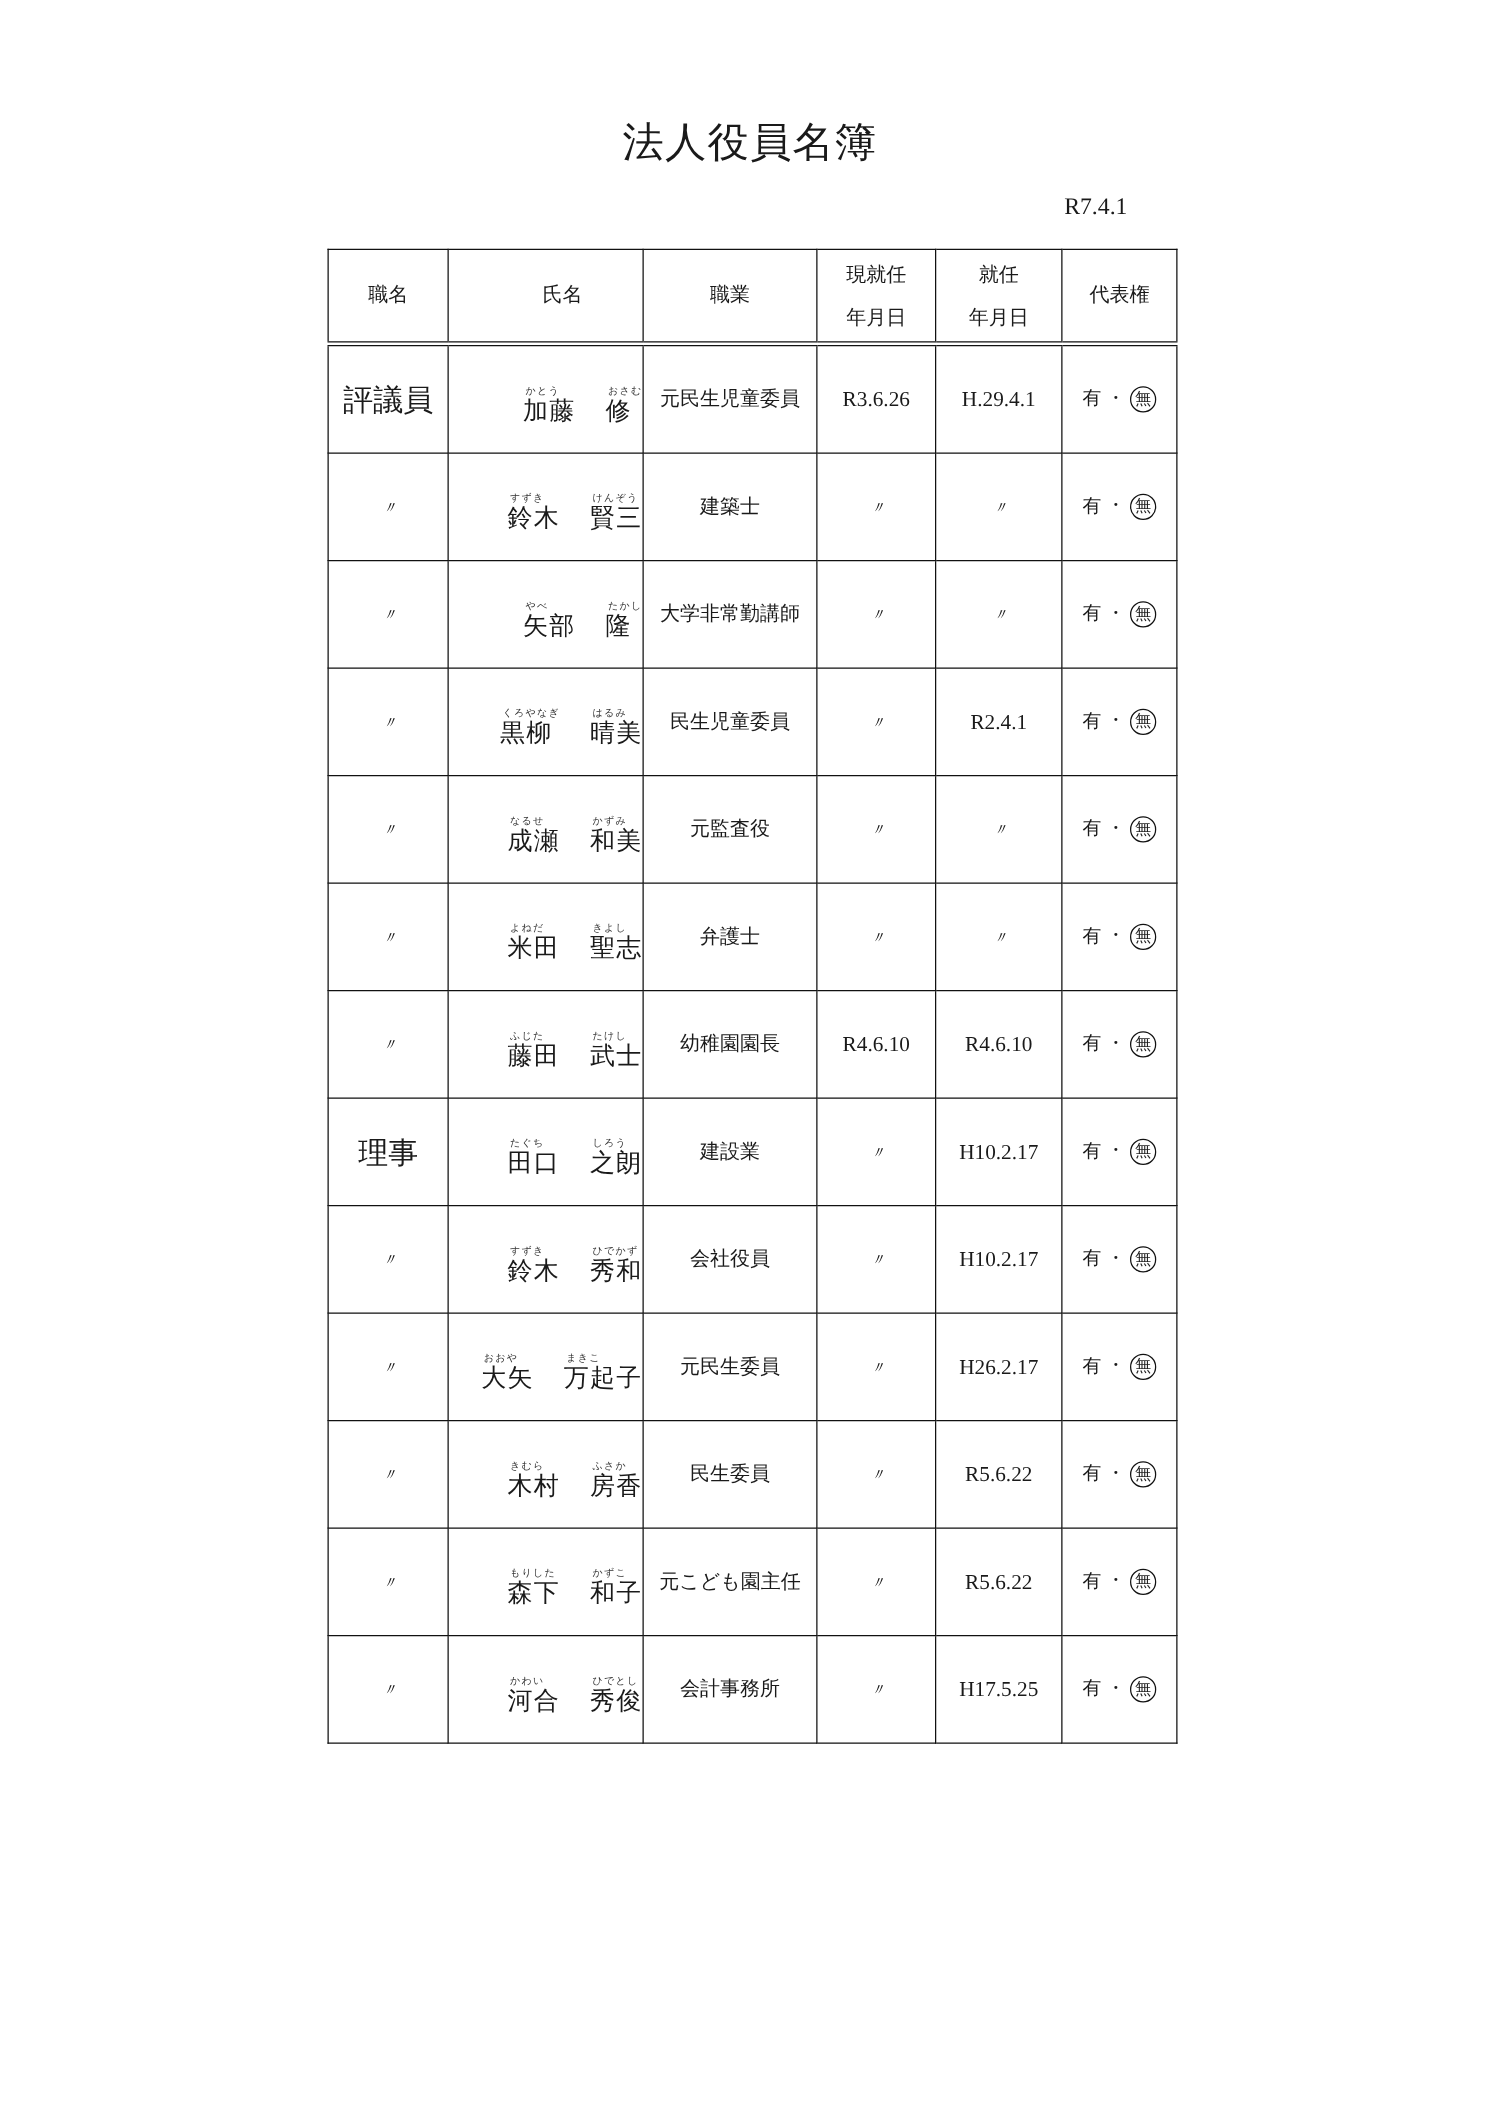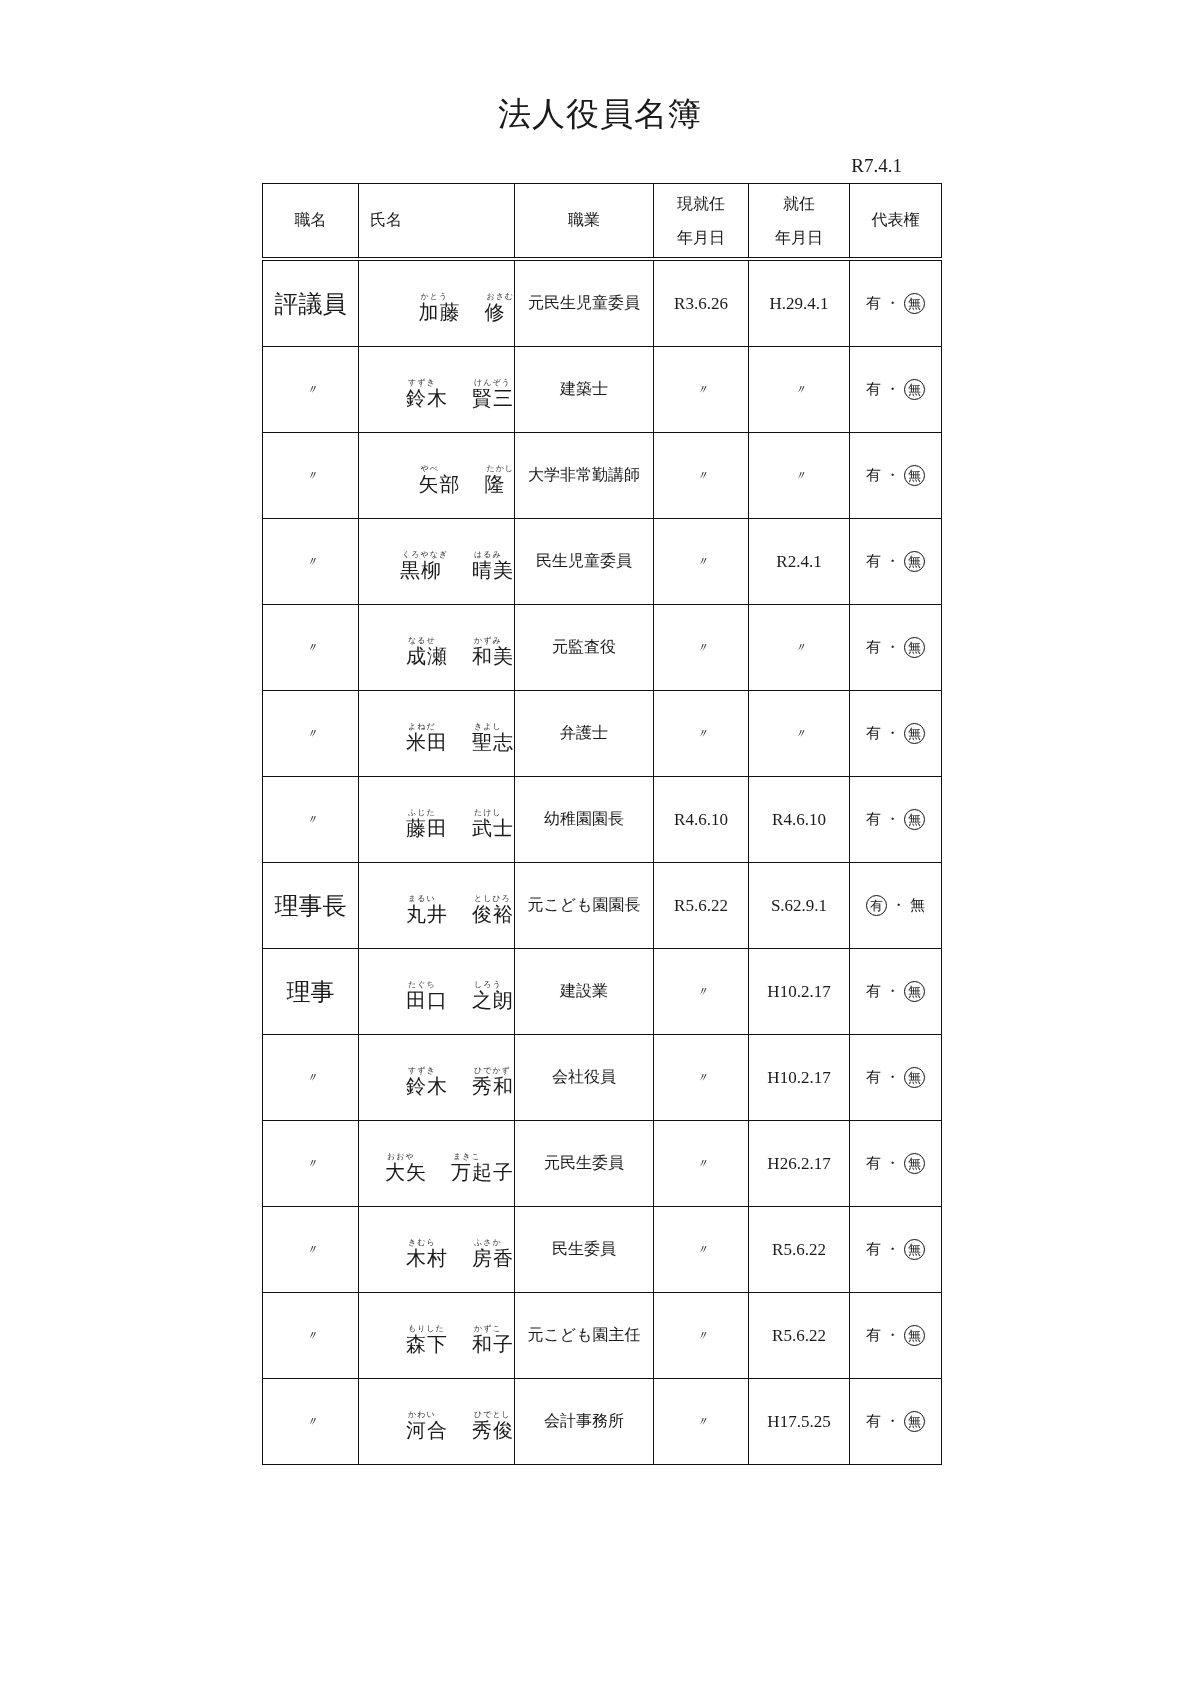--- a/index.html
+++ b/index.html
@@ -2,26 +2,26 @@
 <html><head>
 <meta charset="utf-8">
 <style>
   html, body { margin:0; padding:0; background:#ffffff; }
   body { width:1200px; height:1697px; position:relative; overflow:hidden;
          font-family:"DejaVu Serif","Liberation Serif",serif; color:#1a1a1a; }
   .title { position:absolute; top:92px; left:0; width:1200px; text-align:center;
            font-size:33px; letter-spacing:1px; }
   .date { position:absolute; top:155px; left:832px; width:70px; text-align:right;
           font-family:"Liberation Serif",serif; font-size:19px; }
-  table { position:absolute; top:183px; left:262px; width:679px;
+  table { position:absolute; top:199px; left:262px; width:679px;
           border-collapse:collapse; table-layout:fixed; }
   td, th { border:1.5px solid #111; padding:0; text-align:center; vertical-align:middle;
            font-weight:normal; }
   thead th { height:73px; font-size:16px; border-bottom:4px double #111; }
-  thead th.name-h { text-align:left; padding-left:11px; }
+  thead th.name-h { text-align:center; padding-left:27px; }
   .two-line { line-height:34px; }
   tbody td { height:85px; font-size:16px; }
   .role { font-size:24px; }
   .ditto { font-family:"DejaVu Sans",sans-serif; font-style:italic; font-size:13px; letter-spacing:-2px; }
   .num { font-family:"Liberation Serif",serif; font-size:17px; }
   .namecell { text-align:right; padding-left:12px; }
   .person { display:inline-flex; gap:24px; align-items:flex-end; }
   .part { display:inline-flex; flex-direction:column; align-items:flex-start; }
   .kana { font-size:8px; line-height:9px; letter-spacing:1px; color:#333; padding-left:2px; }
   .kanji { font-size:20px; line-height:22px; letter-spacing:1px; }
@@ -175,37 +175,20 @@
               <span class="kana">たけし</span>
               <span class="kanji">武士</span>
             </span>
           </span></td>
         <td>幼稚園園長</td>
         <td class="num">R4.6.10</td>
         <td class="num">R4.6.10</td>
         <td class="rep"><span class="">有</span><span class="dot">・</span><span class="circ">無</span></td>
       </tr>
       <tr>
-        <td class="role">理事長</td>
-        <td class="namecell"><span class="person">
-            <span class="part">
-              <span class="kana">まるい</span>
-              <span class="kanji">丸井</span>
-            </span>
-            <span class="part">
-              <span class="kana">としひろ</span>
-              <span class="kanji">俊裕</span>
-            </span>
-          </span></td>
-        <td>元こども園園長</td>
-        <td class="num">R5.6.22</td>
-        <td class="num">S.62.9.1</td>
-        <td class="rep"><span class="circ">有</span><span class="dot">・</span><span class="">無</span></td>
-      </tr>
-      <tr>
         <td class="role">理事</td>
         <td class="namecell"><span class="person">
             <span class="part">
               <span class="kana">たぐち</span>
               <span class="kanji">田口</span>
             </span>
             <span class="part">
               <span class="kana">しろう</span>
               <span class="kanji">之朗</span>
             </span>

